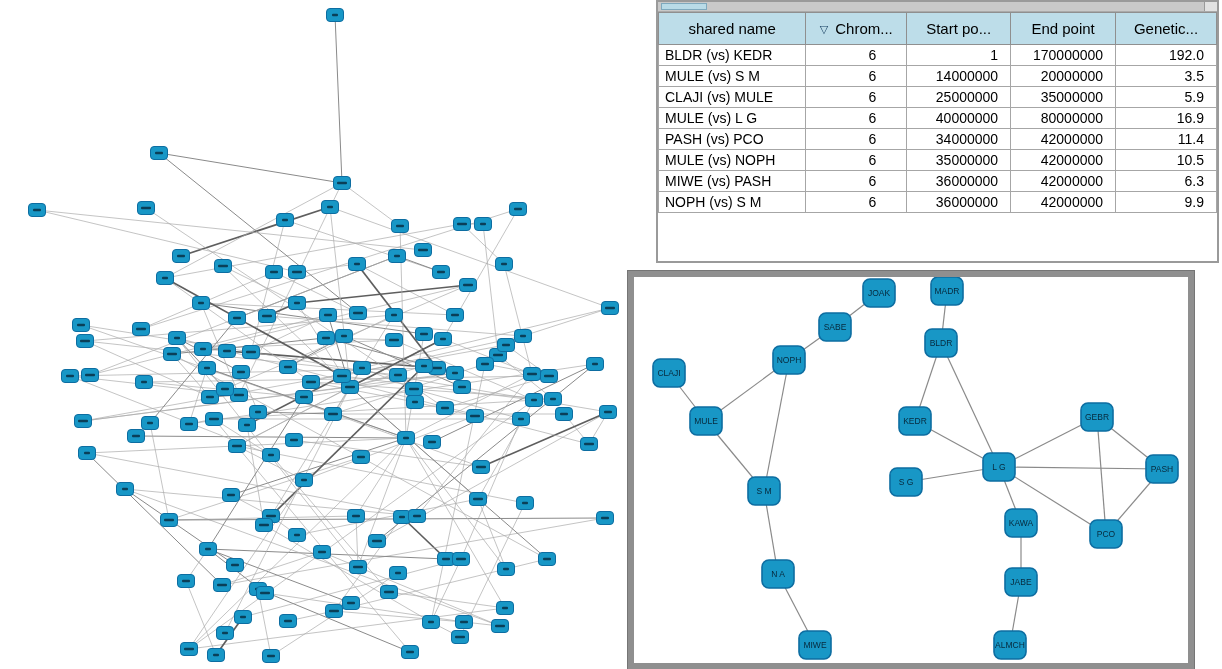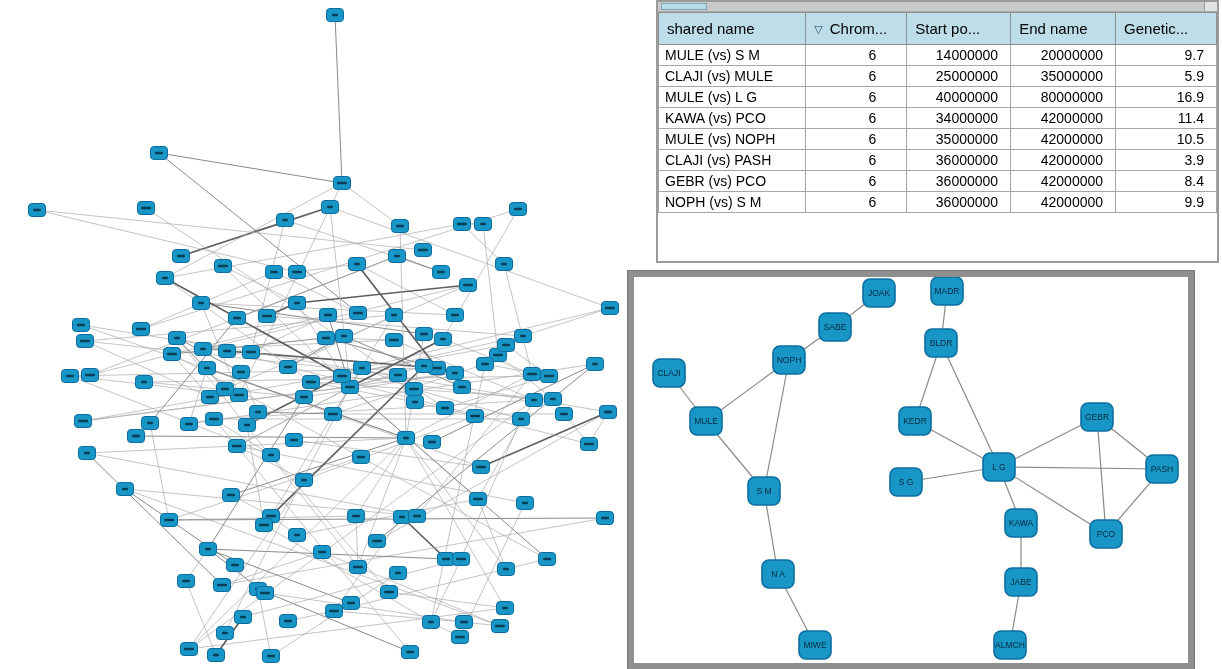--- a/index.html
+++ b/index.html
@@ -22,24 +22,24 @@
     position:absolute;left:3px;top:1px;width:46px;height:7px;
     background:#b9dbe7;border:1px solid #7fa9bd;box-sizing:border-box;
   }
   #hscroll .hbtn{
     position:absolute;right:0;top:0;width:13px;height:9px;
     background:#e2e2e2;border-left:1px solid #9a9a9a;box-sizing:border-box;
   }
   table#attr-table{border-collapse:collapse;width:100%;table-layout:fixed;}
   #attr-table th{
     background:#bddde9;color:#000;font-weight:normal;font-size:15px;
-    height:31px;border:1px solid #8f8f8f;padding:0 8px;text-align:left;
+    height:31px;border:1px solid #8f8f8f;padding:0 8px;text-align:center;
     overflow:hidden;white-space:nowrap;
   }
-  #attr-table th.al-right{text-align:left;}
+  #attr-table th.al-right{text-align:center;}
   #attr-table td{
     font-size:14px;color:#000;height:20px;border:1px solid #a6a6a6;
     padding:0 6px;white-space:nowrap;overflow:hidden;background:#fff;
   }
   #attr-table td.c-name{text-align:left;}
   #attr-table td.c-num{text-align:right;padding-right:12px;}
   #attr-table td.c-chrom{text-align:right;padding-right:30px;}
   .funnel{
     display:inline-block;margin-right:7px;color:#123a5c;font-size:11px;
     transform:translateY(-1px);
@@ -548,76 +548,76 @@
           <th class="al-right">
             <span>shared name</span>
           </th>
           <th>
             <span class="funnel">▽</span><span>Chrom...</span>
           </th>
           <th class="al-right">
             <span>Start po...</span>
           </th>
           <th class="al-right">
-            <span>End name</span>
+            <span>End point</span>
           </th>
           <th>
             <span>Genetic...</span>
           </th>
         </tr>
       </thead>
       <tbody>
           <tr>
+            <td class="c-name">BLDR (vs) KEDR</td>
+            <td class="c-chrom">6</td>
+            <td class="c-num">1</td>
+            <td class="c-num">170000000</td>
+            <td class="c-num">192.0</td>
+          </tr>
+          <tr>
             <td class="c-name">MULE (vs) S M</td>
             <td class="c-chrom">6</td>
             <td class="c-num">14000000</td>
             <td class="c-num">20000000</td>
-            <td class="c-num">9.7</td>
+            <td class="c-num">3.5</td>
           </tr>
           <tr>
             <td class="c-name">CLAJI (vs) MULE</td>
             <td class="c-chrom">6</td>
             <td class="c-num">25000000</td>
             <td class="c-num">35000000</td>
             <td class="c-num">5.9</td>
           </tr>
           <tr>
             <td class="c-name">MULE (vs) L G</td>
             <td class="c-chrom">6</td>
             <td class="c-num">40000000</td>
             <td class="c-num">80000000</td>
             <td class="c-num">16.9</td>
           </tr>
           <tr>
-            <td class="c-name">KAWA (vs) PCO</td>
+            <td class="c-name">PASH (vs) PCO</td>
             <td class="c-chrom">6</td>
             <td class="c-num">34000000</td>
             <td class="c-num">42000000</td>
             <td class="c-num">11.4</td>
           </tr>
           <tr>
             <td class="c-name">MULE (vs) NOPH</td>
             <td class="c-chrom">6</td>
             <td class="c-num">35000000</td>
             <td class="c-num">42000000</td>
             <td class="c-num">10.5</td>
           </tr>
           <tr>
-            <td class="c-name">CLAJI (vs) PASH</td>
+            <td class="c-name">MIWE (vs) PASH</td>
             <td class="c-chrom">6</td>
             <td class="c-num">36000000</td>
             <td class="c-num">42000000</td>
-            <td class="c-num">3.9</td>
-          </tr>
-          <tr>
-            <td class="c-name">GEBR (vs) PCO</td>
-            <td class="c-chrom">6</td>
-            <td class="c-num">36000000</td>
-            <td class="c-num">42000000</td>
-            <td class="c-num">8.4</td>
+            <td class="c-num">6.3</td>
           </tr>
           <tr>
             <td class="c-name">NOPH (vs) S M</td>
             <td class="c-chrom">6</td>
             <td class="c-num">36000000</td>
             <td class="c-num">42000000</td>
             <td class="c-num">9.9</td>
           </tr>
         </tbody>
     </table>

